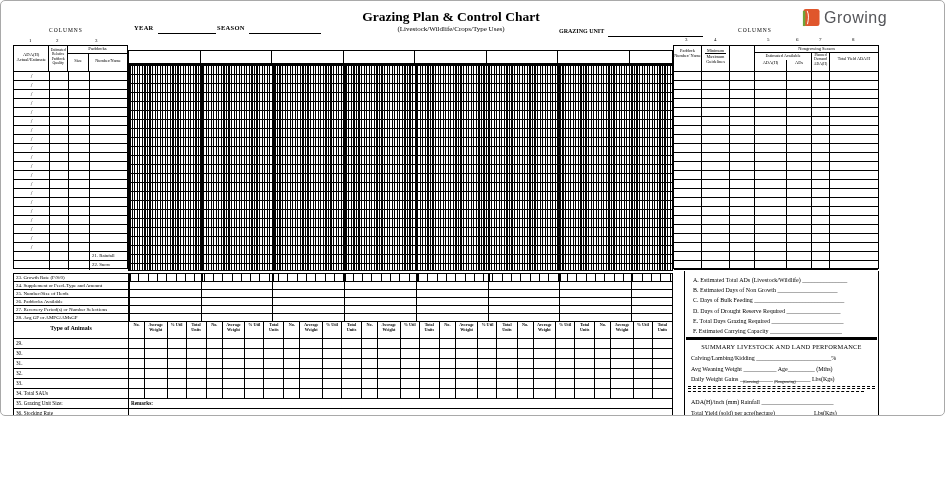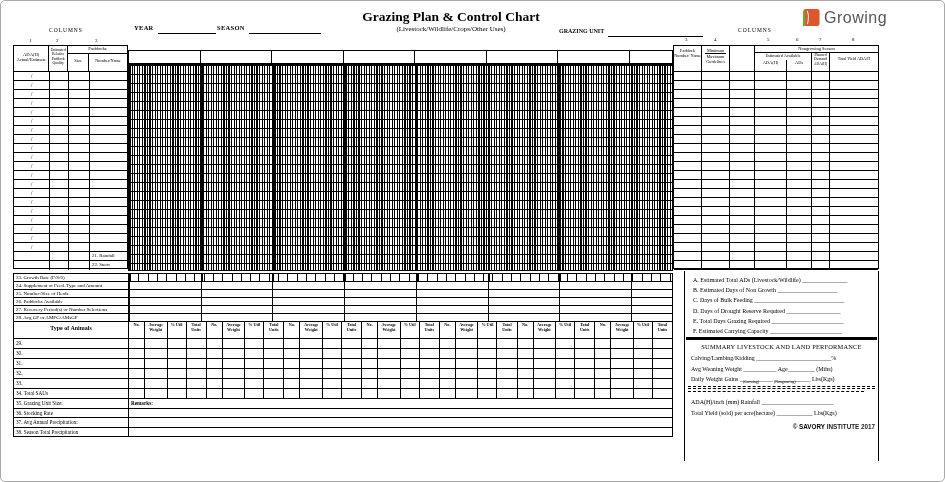--- a/index.html
+++ b/index.html
@@ -1,18 +1,18 @@
 <!DOCTYPE html>
 <html><head>
 <meta charset="utf-8">
 <style>
   * { box-sizing: border-box; margin: 0; padding: 0; }
   html,body { background:#ffffff; }
   body { font-family: "Liberation Serif", serif; color:#000; }
-  #page { position:relative; width:945px; height:482px; background:#fff;
+  #page { position:relative; width:945px; height:416px; background:#fff;
           border:1px solid #a9a9a9; border-radius:5px; overflow:hidden; }
   .abs { position:absolute; }
 
   
   .columns-label { font-size:5.5px; letter-spacing:1px; }
   .colnum { font-size:5px; position:absolute; }
   .fieldlab { font-weight:bold; font-size:6.5px; letter-spacing:.3px; }
   .blankline { display:inline-block; border-bottom:1px solid #000; height:7px; vertical-align:bottom; }
   .title { font-size:13.5px; font-weight:bold; }
   .subtitle { font-size:7px; }
@@ -134,21 +134,21 @@
     <span class="fieldlab">YEAR</span>
     <span class="blankline" style="width:58px;"></span>
   </div>
   <div class="abs" style="left:216px; top:15px;">
     <span class="fieldlab">SEASON</span>
     <span class="blankline" style="width:72px;"></span>
   </div>
 
   <div class="abs" style="left:330px; top:8px; width:240px; text-align:center;">
     <div class="title">Grazing Plan &amp; Control Chart</div>
-    <div class="subtitle">(Livestock/Wildlife/Crops/Other Uses)</div>
+    <div class="subtitle">(Livestock/Wildlife/Crops/Type Uses)</div>
   </div>
 
   <div class="abs" style="left:558px; top:18px;">
     <span class="gulab">GRAZING UNIT</span>
     <span class="blankline" style="width:95px;"></span>
   </div>
 
   <div class="abs logo" style="left:800px; top:7px;">
     <svg class="logo-mark" viewBox="0 0 20 20">
       <rect x="2.5" y="1" width="17" height="18" rx="2.5" fill="#e0562c"></rect>

